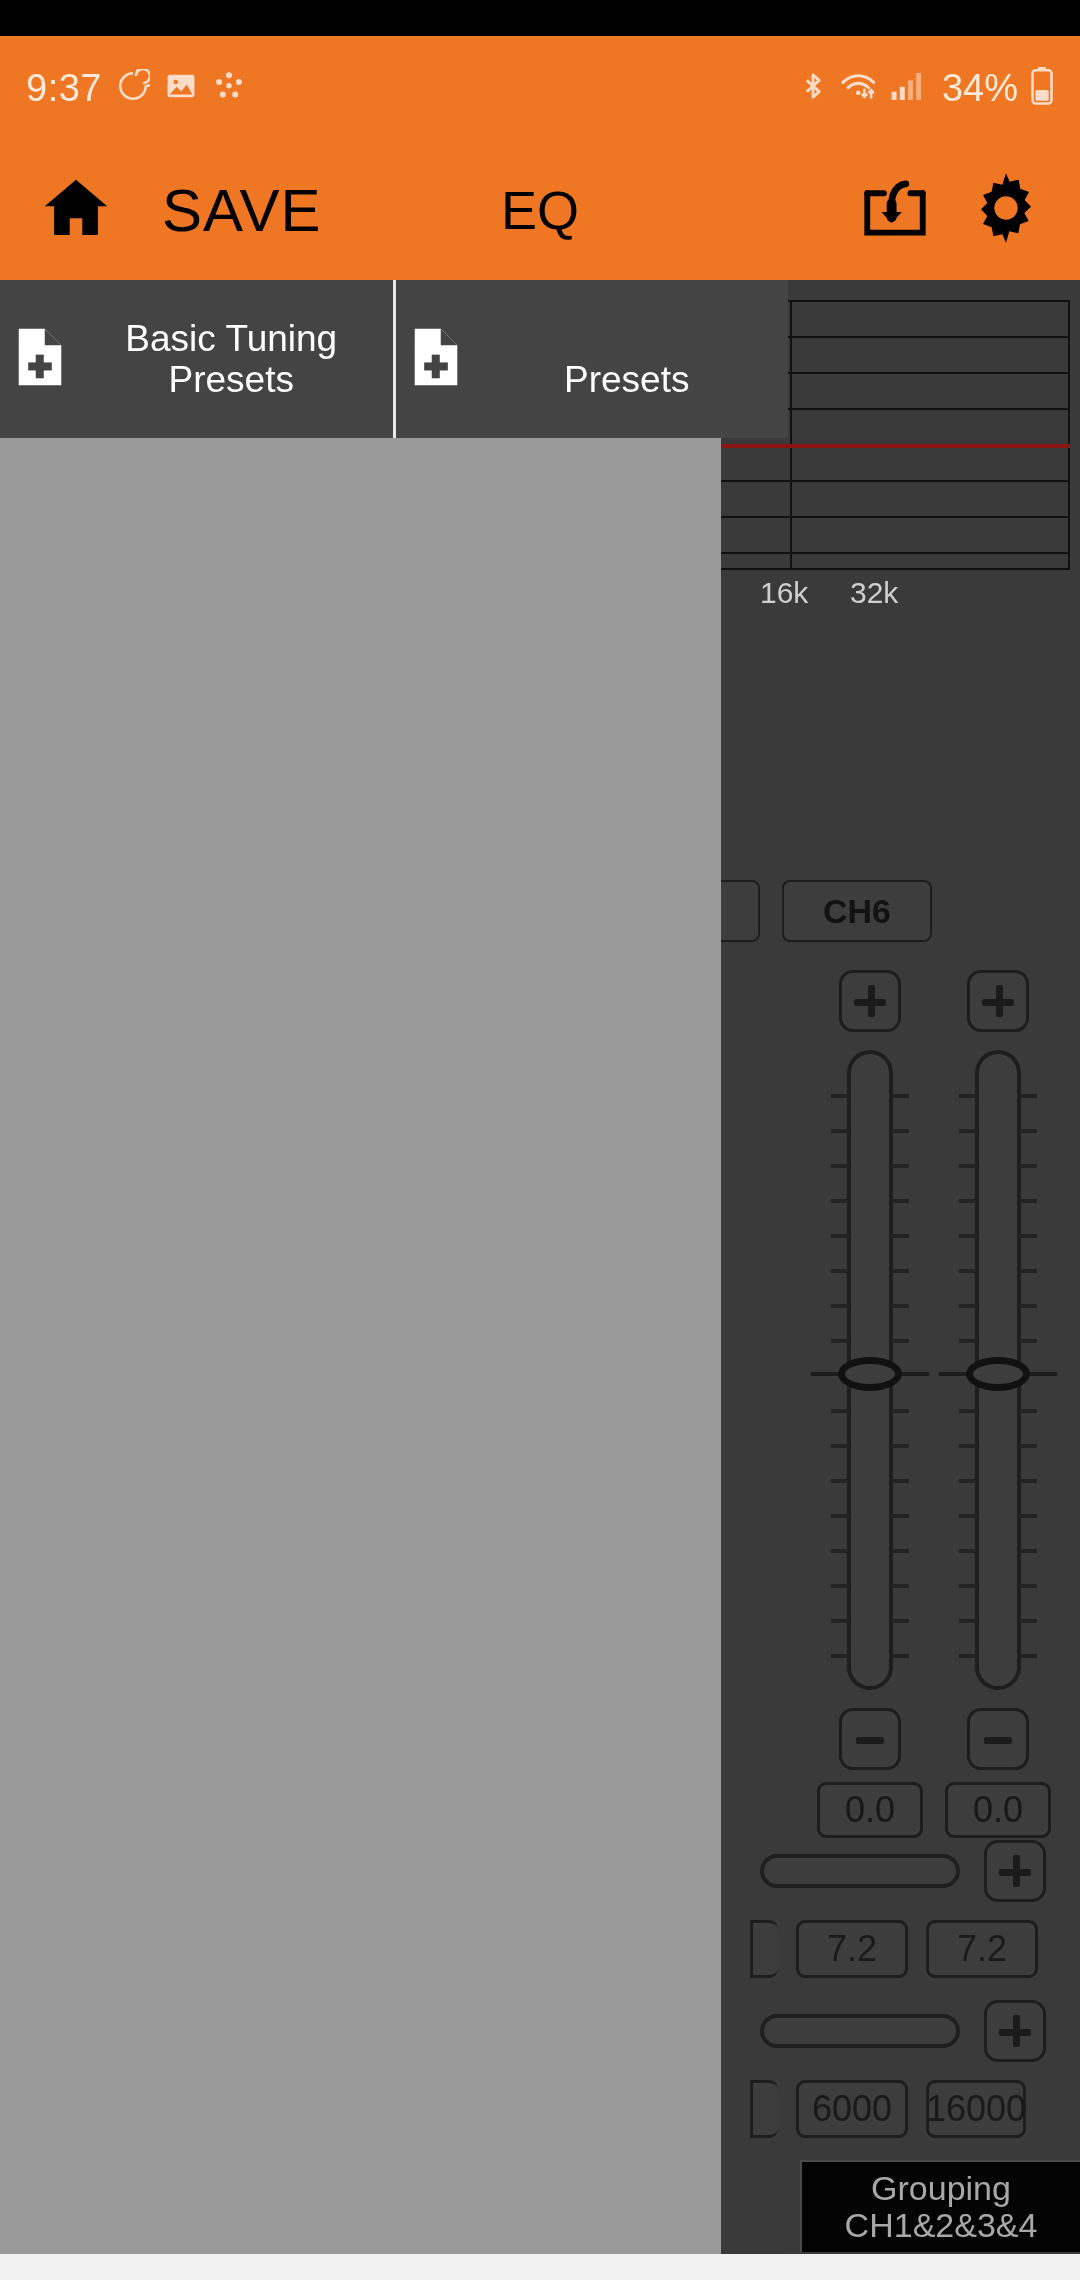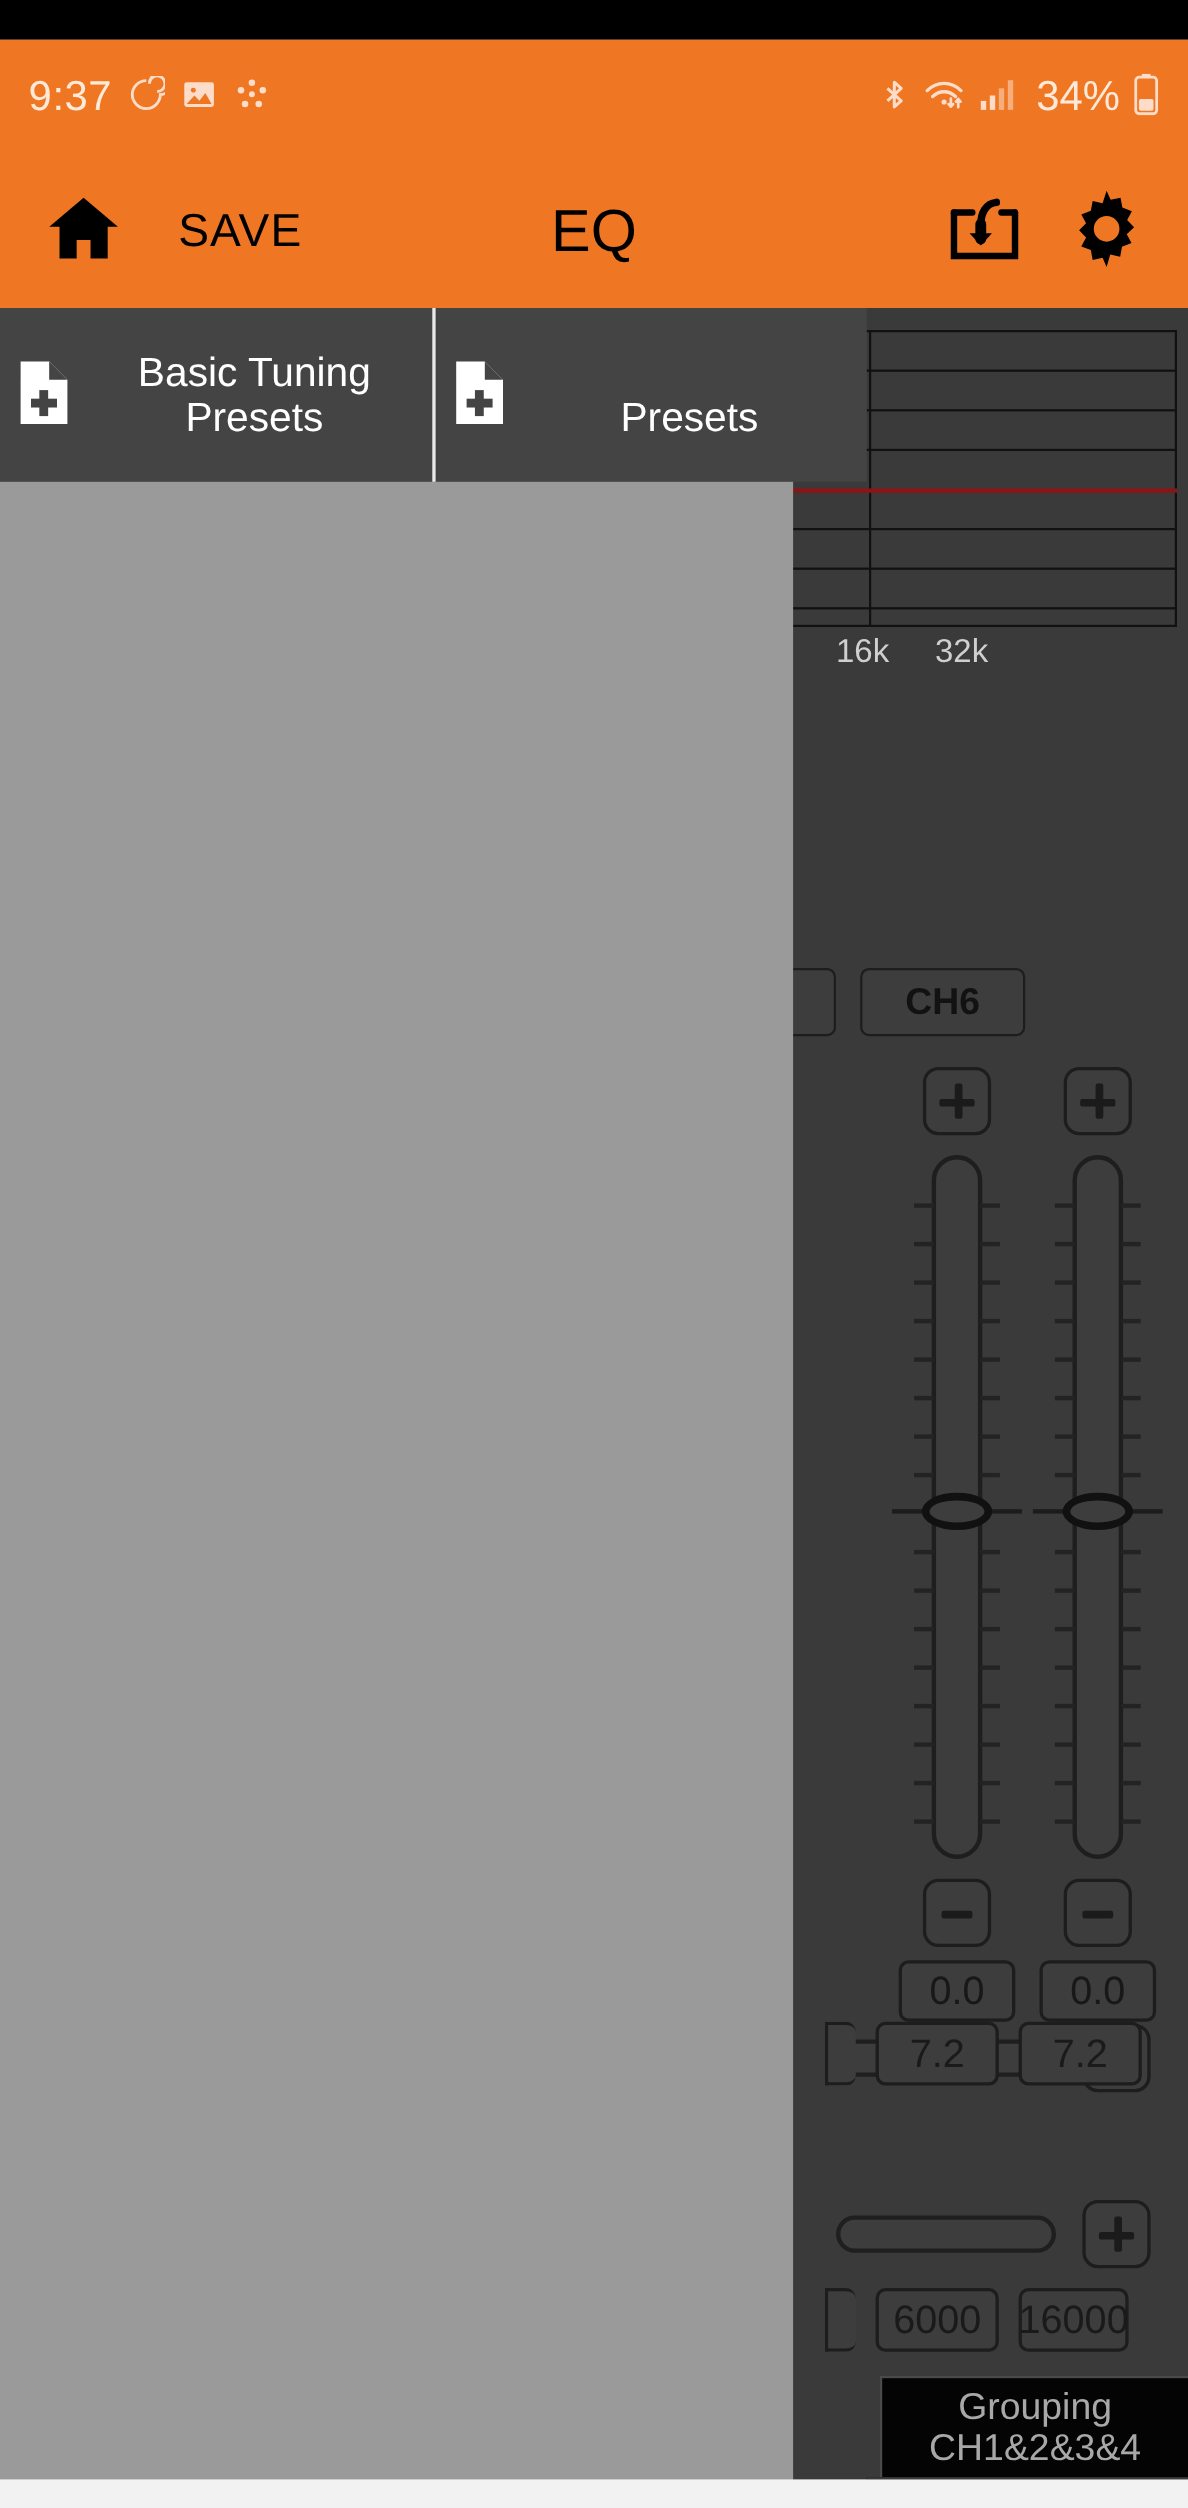--- a/index.html
+++ b/index.html
@@ -37,21 +37,21 @@
 
   
   #toolbar {
     position: absolute; left: 0; top: 104px;
     width: 1080px; height: 140px;
     background: #ef7622;
     display: flex; align-items: center;
   }
   #home-btn { margin-left: 34px; width: 84px; display:flex; justify-content:center;}
   #save-btn {
-    margin-left: 44px; font-size: 42px; font-weight: 400; color: #000;
+    margin-left: 44px; font-size: 60px; font-weight: 400; color: #000;
     letter-spacing: 1px;
   }
   #eq-title {
     position: absolute; left: 0; right: 0; top: 0; bottom: 0;
     display: flex; align-items: center; justify-content: center;
     font-size: 54px; font-weight: 400; color: #000; pointer-events: none;
   }
   #toolbar-right {
     margin-left: auto; display: flex; align-items: center; gap: 34px;
     padding-right: 34px;
@@ -407,21 +407,21 @@
         <div class="thumb" style="top:320px"></div>
       </div>
       <div class="sq-btn minus" style="margin-top:18px"></div>
       <div class="val-box">0.0</div>
     </div>
 
     <div class="hrow" style="left:760px; top:1560px; width:320px;">
       <div class="hslider" style="width:200px"></div>
       <div class="rbtn" style="margin-left:24px"></div>
     </div>
-    <div class="hrow" style="left:750px; top:1558px; width:330px; gap:18px;">
+    <div class="hrow" style="left:750px; top:1640px; width:330px; gap:18px;">
       <div class="wval" style="width:28px;border-right:none;border-radius:0 9px 9px 0"></div>
       <div class="wval" style="width:112px">7.2</div>
       <div class="wval" style="width:112px">7.2</div>
     </div>
 
     <div class="hrow" style="left:760px; top:1720px; width:320px;">
       <div class="hslider" style="width:200px"></div>
       <div class="rbtn" style="margin-left:24px"></div>
     </div>
     <div class="hrow" style="left:750px; top:1800px; width:330px; gap:18px;">

